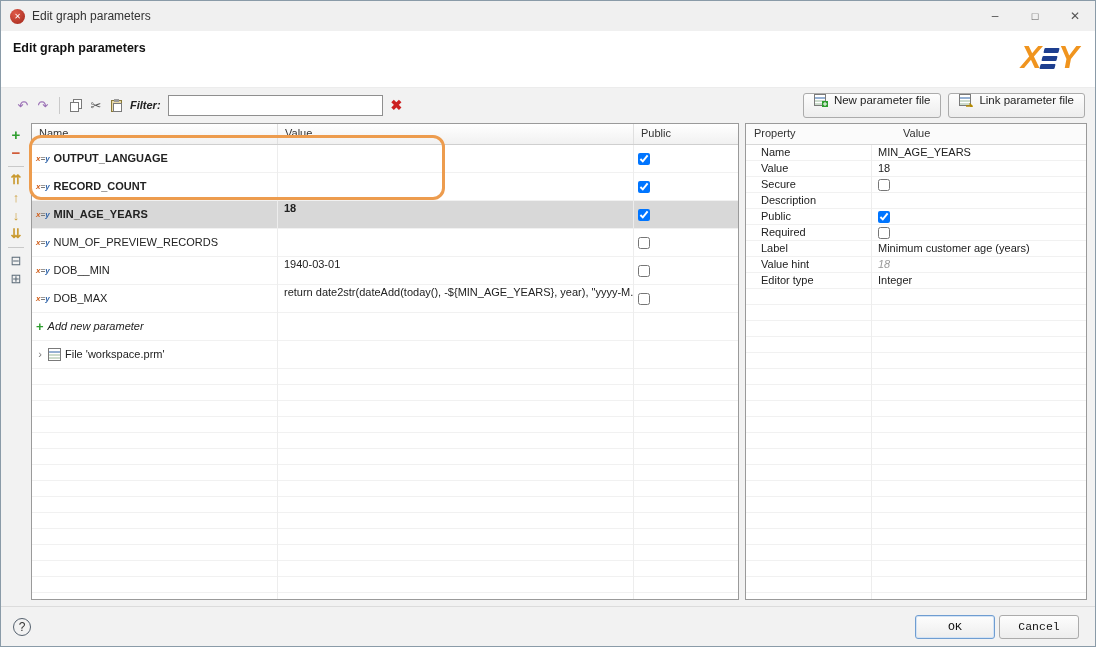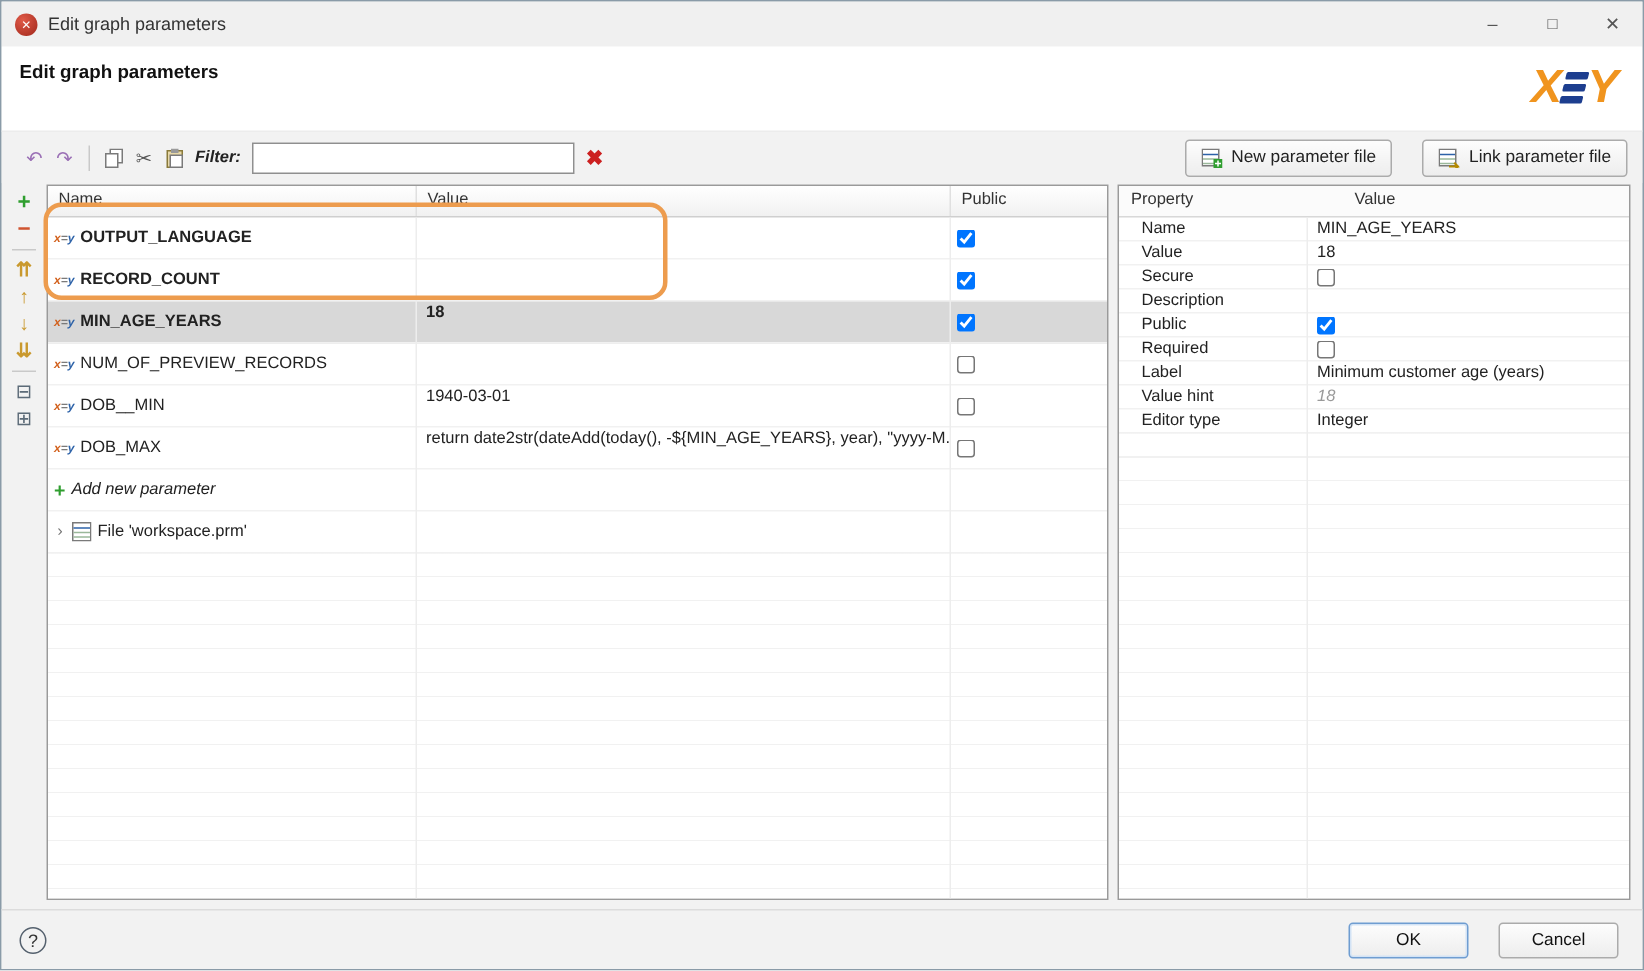--- a/index.html
+++ b/index.html
@@ -25,21 +25,21 @@
   .logo .lbars i{display:block;width:15px;height:5px;background:#1d3e8f;border-radius:1px;}
   
   .toolbar{height:34px;display:flex;align-items:center;padding:0 10px 0 12px;background:#f2f2f2;}
   .tbi{display:inline-flex;align-items:center;justify-content:center;width:20px;height:20px;font-size:13px;}
   .tbi.undo,.tbi.redo{color:#9a6fb5;}
   .tbi.cut{color:#555;}
   .tb-sep{width:1px;height:17px;background:#c9c9c9;margin:0 6px;}
   .filter-label{font-weight:bold;margin:0 7px 0 4px;font-style:italic;}
   .filter-input{width:205px;height:19px;border:1px solid #8f8f8f;background:#fff;font-family:"Liberation Sans",sans-serif;font-size:11px;padding:0 4px;}
   .clear-filter{color:#cc2020;font-size:14px;font-weight:bold;margin-left:8px;cursor:default;}
-  .tb-btn{display:inline-flex;align-items:center;gap:6px;height:23px;padding:0 10px;margin-left:20px;
+  .tb-btn{display:inline-flex;gap:6px;height:23px;padding:0 10px;margin-left:7px;
     border:1px solid #ababab;border-radius:3px;background:linear-gradient(#fdfdfd,#ededed);font-size:11.5px;color:#222;cursor:default;}
   
   .main{position:absolute;left:0;right:0;top:120px;bottom:40px;display:flex;padding:2px 8px 6px 4px;gap:0;}
   .mini-toolbar{width:22px;display:flex;flex-direction:column;align-items:center;padding-top:4px;gap:2px;margin-right:4px;}
   .mi{width:18px;height:16px;display:inline-flex;align-items:center;justify-content:center;font-size:13px;line-height:16px;cursor:default;}
   .mi.green{color:#2f9e2f;font-weight:bold;font-size:15px;}
   .mi.red{color:#cf5430;font-weight:bold;font-size:15px;}
   .mi.gold{color:#c9992e;font-weight:bold;}
   .mi.boxy{color:#5c6b78;font-size:13px;}
   .mi-sep{width:16px;height:1px;background:#c9c9c9;margin:3px 0;}
@@ -76,21 +76,21 @@
   .prop-name{padding-left:15px;overflow:hidden;}
   .prop-value{padding-left:7px;overflow:hidden;display:flex;align-items:center;}
   .prop-value.hint{color:#999;font-style:italic;}
   .filler2{flex:1;background:repeating-linear-gradient(to bottom,#ffffff 0px,#ffffff 15px,#f1f1f1 15px,#f1f1f1 16px);}
   
   .annotation{position:absolute;left:28px;top:14px;width:410px;height:59px;border:3px solid #ED9C4E;border-radius:12px;pointer-events:none;z-index:5;}
   
   .footer{position:absolute;left:0;right:0;bottom:0;height:40px;border-top:1px solid #dcdcdc;background:#f2f2f2;display:flex;align-items:center;padding:0 16px 0 12px;box-sizing:border-box;}
   .help{width:18px;height:18px;border:1.5px solid #55616e;border-radius:50%;display:inline-flex;align-items:center;justify-content:center;font-size:12px;color:#333;box-sizing:border-box;}
   .btn{width:80px;height:24px;border:1px solid #ababab;border-radius:3px;background:linear-gradient(#fdfdfd,#ededed);
-    font-family:Liberation Sans, sans-serif;font-size:11.5px;color:#111;margin-left:20px;cursor:default;}
+    font-family:Liberation Mono, monospace;font-size:11.5px;color:#111;margin-left:4px;cursor:default;}
   .btn.ok{border-color:#6f9dd1;box-shadow:0 0 0 1px #d3e3f5 inset;}
 </style>
 </head>
 <body>
 
 <div class="window">
 
   <div class="titlebar">
     <span class="app-icon">✕</span>
     <span class="tb-title">Edit graph parameters</span>

